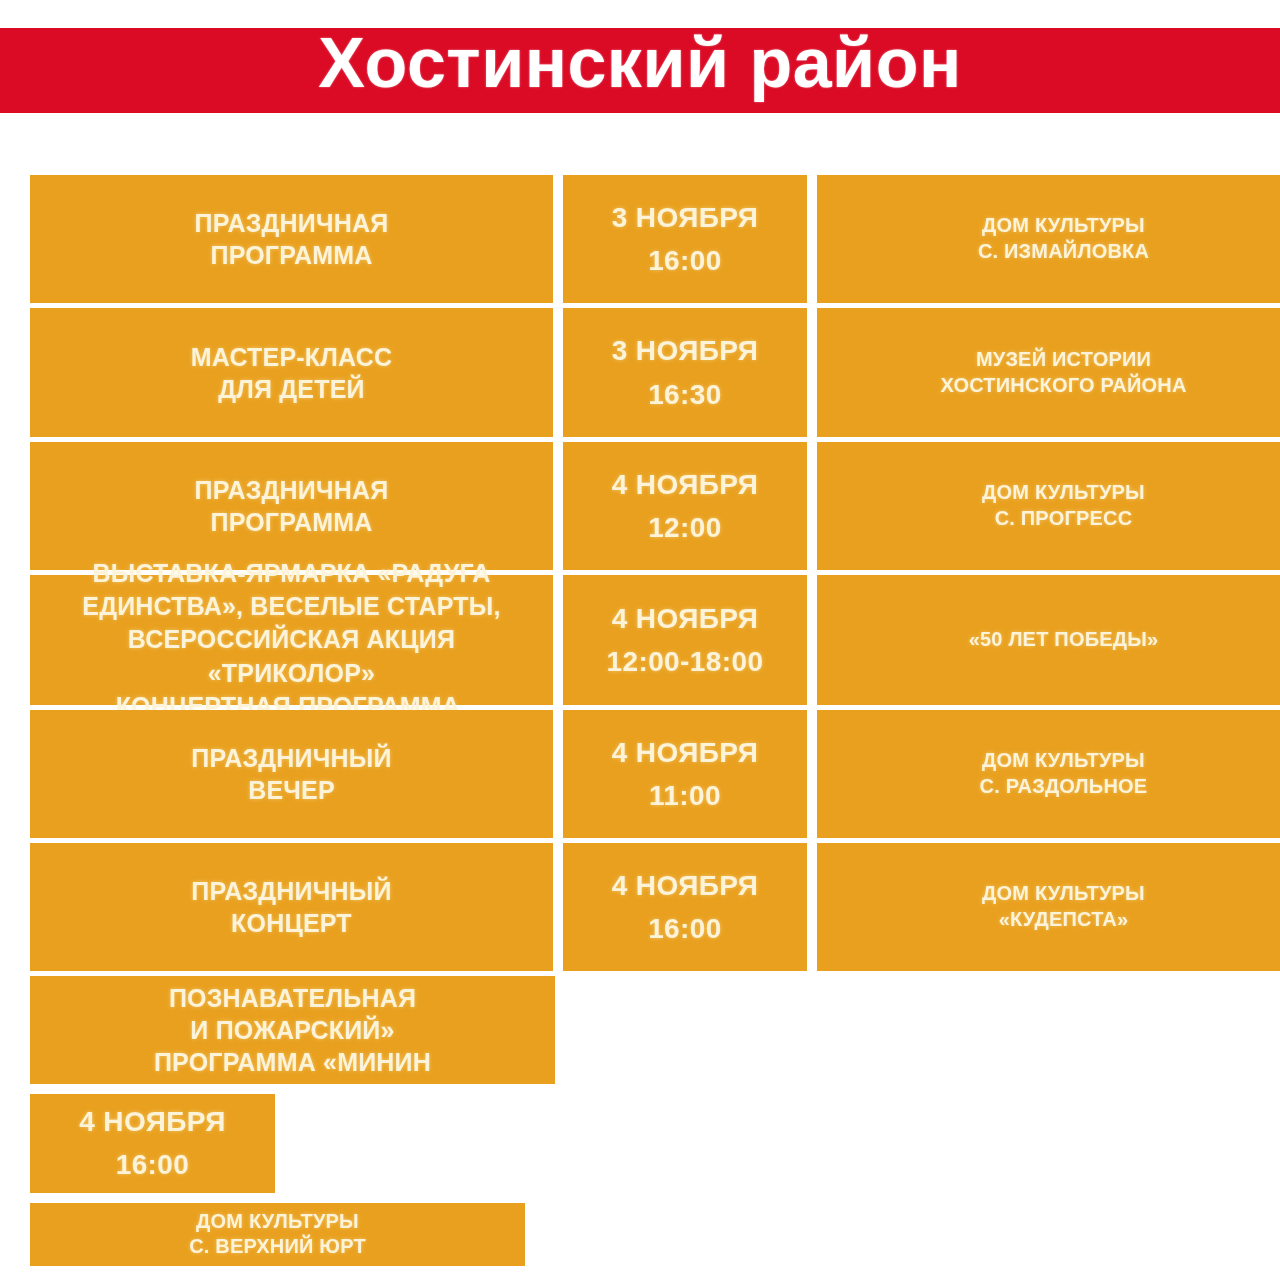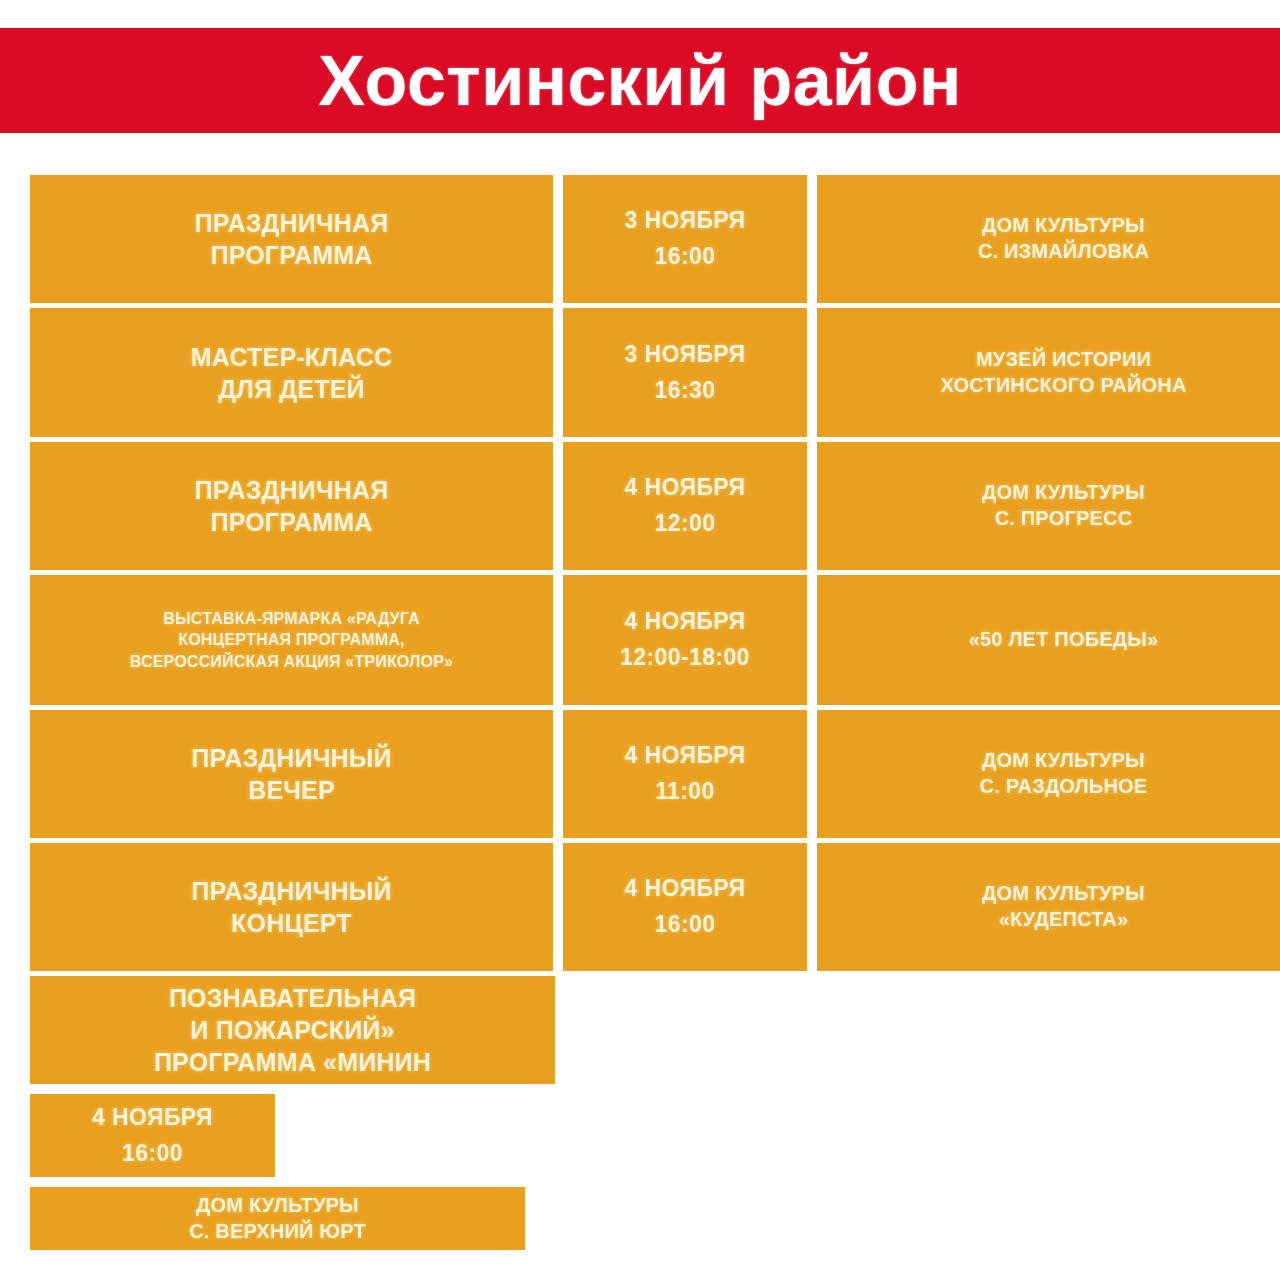--- a/index.html
+++ b/index.html
@@ -22,24 +22,24 @@
     height: 1280px;
     background: #ffffff;
   }
 
   
   .header-band {
     position: absolute;
     left: 0;
     top: 28px;
     width: 1280px;
-    height: 105px;
+    height: 85px;
     background: #db0b26;
     display: flex;
-    align-items: center;
+    align-items: flex-start;
     justify-content: center;
     box-sizing: border-box;
   }
   .header-title {
     color: #ffffff;
     font-family: "Liberation Sans", "DejaVu Sans", sans-serif;
     font-size: 70px;
     font-weight: bold;
     line-height: 1;
     letter-spacing: 0.5px;
@@ -77,31 +77,31 @@
   }
 
   .cell-event {
     width: 525px;
     padding: 6px 14px;
     font-size: 25px;
     line-height: 1.28;
     letter-spacing: 0.2px;
   }
   .cell-event.small {
-    font-size: 16px;
+    font-size: 25px;
     line-height: 1.33;
     letter-spacing: 0.2px;
   }
 
   .spacer { width: 10px; flex: 0 0 10px; background: transparent; }
 
   .cell-date {
     width: 245px;
     padding: 6px 8px;
-    font-size: 23px;
+    font-size: 28px;
     line-height: 1.55;
     letter-spacing: 0.4px;
   }
 
   .cell-place {
     width: 495px;
     padding: 6px 14px;
     font-size: 20px;
     line-height: 1.28;
     letter-spacing: 0.2px;
@@ -194,22 +194,23 @@
           <span class="line">ДОМ КУЛЬТУРЫ</span>
           <span class="line">С. ПРОГРЕСС</span>
         </span>
       </div>
     </div>
 
     <div class="row h130">
       <div class="cell cell-event small">
         <span class="cell-inner">
           <span class="line">ВЫСТАВКА-ЯРМАРКА «РАДУГА</span>
+          <span class="line">ЕДИНСТВА», ВЕСЕЛЫЕ СТАРТЫ,</span>
+          <span class="line">ВСЕРОССИЙСКАЯ АКЦИЯ «ТРИКОЛОР»</span>
           <span class="line">КОНЦЕРТНАЯ ПРОГРАММА,</span>
-          <span class="line">ВСЕРОССИЙСКАЯ АКЦИЯ «ТРИКОЛОР»</span>
         </span>
       </div>
       <div class="spacer"></div>
       <div class="cell cell-date">
         <span class="cell-inner">
           <span class="line">4 НОЯБРЯ</span>
           <span class="line">12:00-18:00</span>
         </span>
       </div>
       <div class="spacer"></div>

